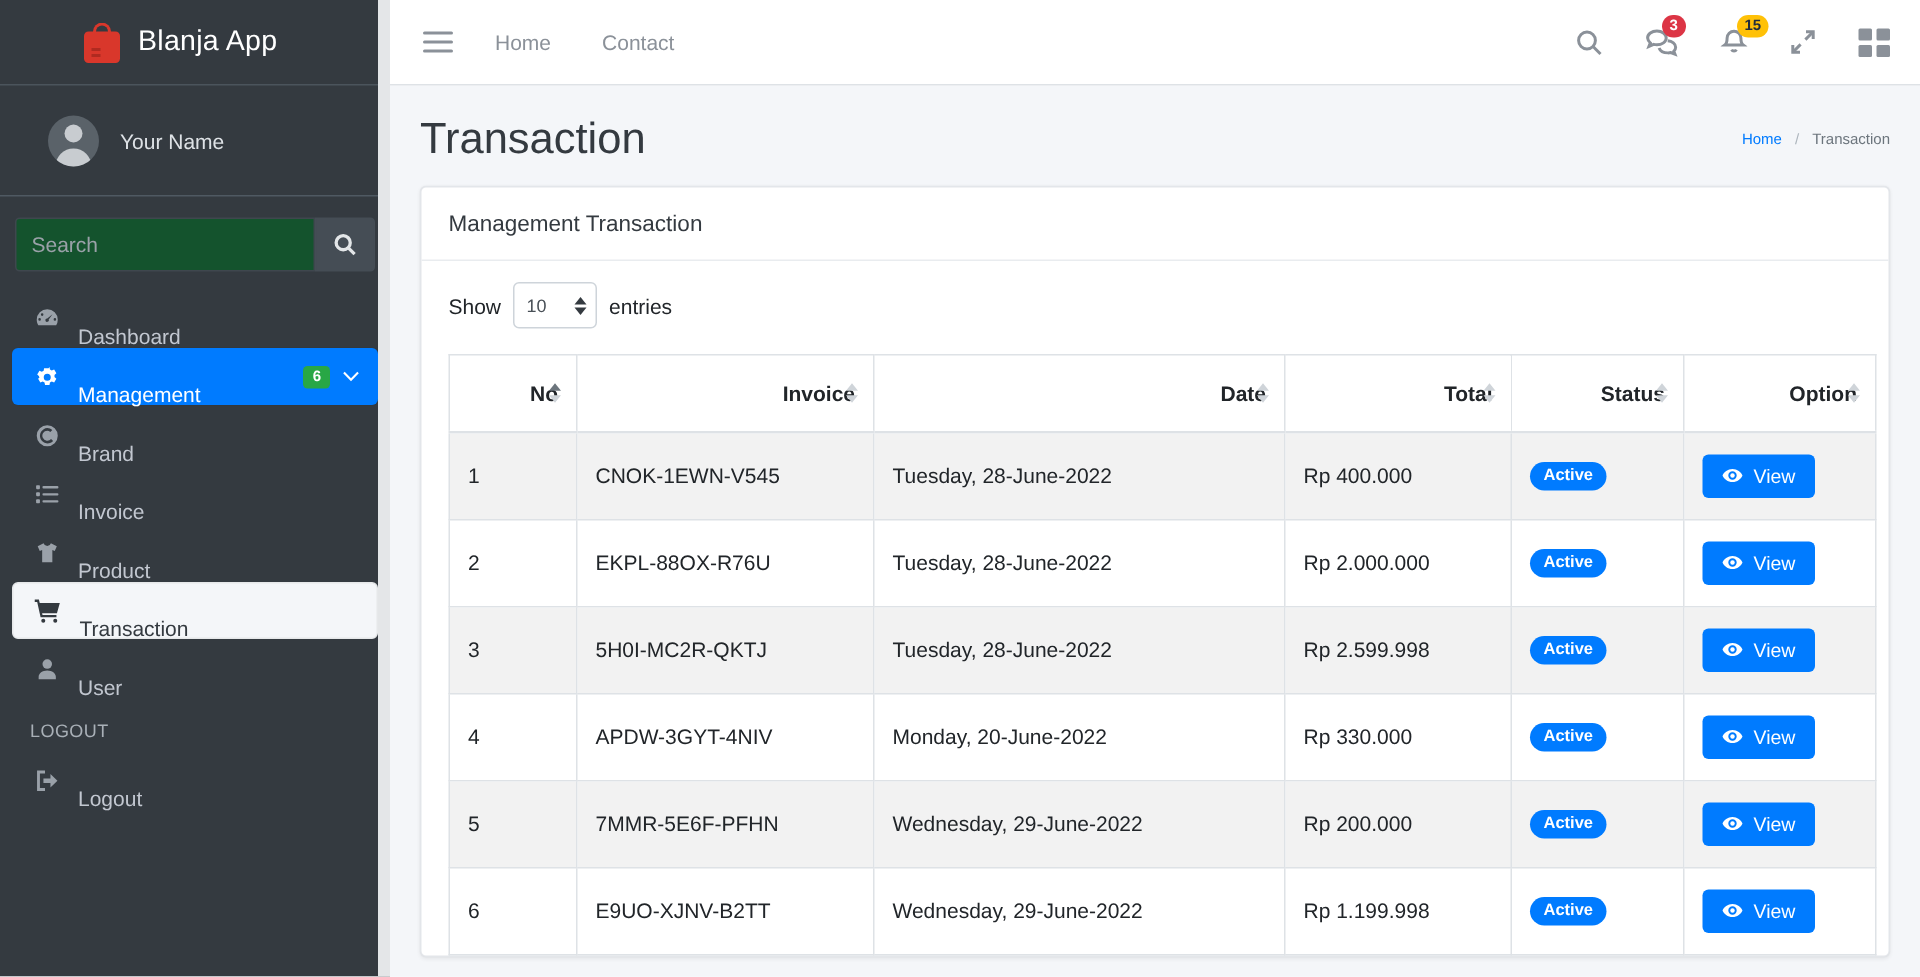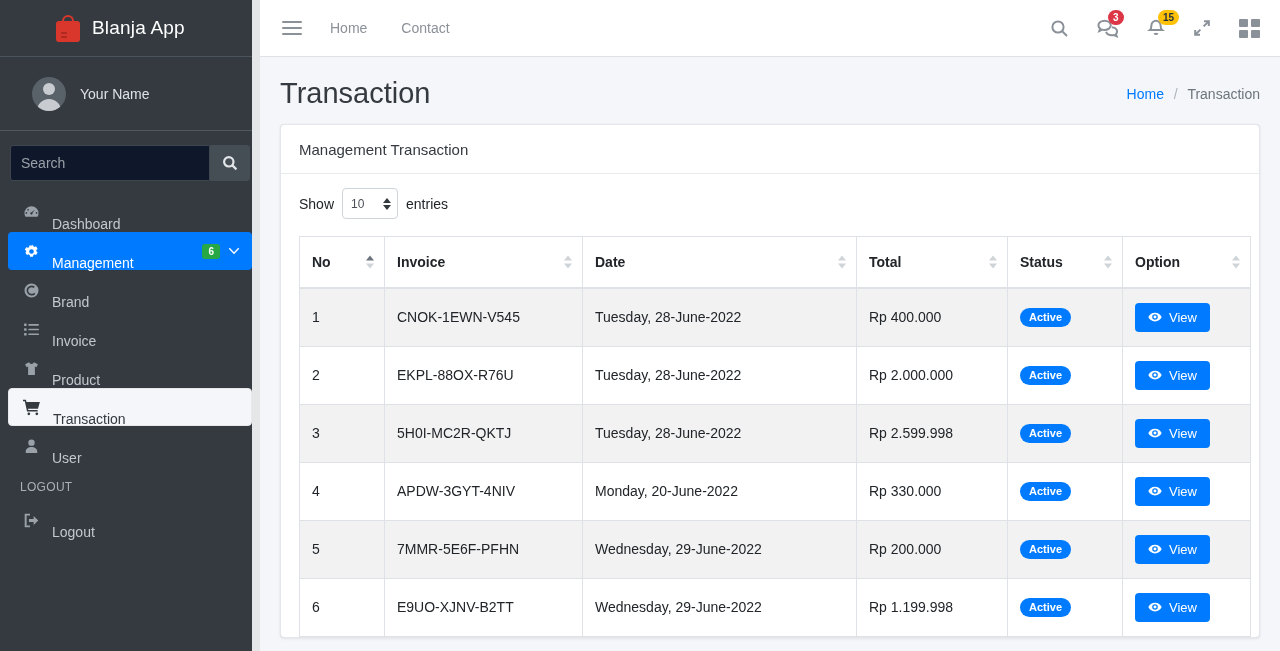--- a/index.html
+++ b/index.html
@@ -66,21 +66,21 @@
   }
   .avatar .body {
     position: absolute; bottom: -6px; left: 5px;
     width: 24px; height: 18px; border-radius: 12px 12px 0 0; background: #c8ccd0;
   }
   .user-name { font-size: 14px; color: #dee2e6; }
 
   .search-wrap { padding: 14px 10px 0 10px; display: flex; }
   .search-input {
     flex: 1; height: 36px;
-    background: #0f172a; border: 1px solid #3f474e;
+    background: #14532d; border: 1px solid #3f474e;
     color: #cdd2d7; font-size: 14px;
     padding: 0 10px; border-radius: 3px 0 0 3px;
     outline: none; font-family: inherit; min-width: 0;
   }
   .search-input::placeholder { color: #9aa1a8; }
   .search-btn {
     width: 40px; height: 36px;
     background: #454d55; border: 1px solid #454d55;
     border-radius: 0 3px 3px 0;
     display: flex; align-items: center; justify-content: center;
@@ -159,21 +159,21 @@
   .ibadge.red { background: #dc3545; }
   .ibadge.yellow { background: #ffc107; color: #1f2d3d; }
   .grid-icon { display: grid; grid-template-columns: 9px 9px; gap: 3px; }
   .grid-icon i { display: block; width: 9px; height: 8px; background: #8b9199; border-radius: 1px; }
 
   .content-header {
     padding: 20px 20px 14px 20px;
     display: flex; align-items: center;
   }
   .page-title { font-size: 29px; font-weight: 400; color: #343a40; }
-  .breadcrumb { margin-left: auto; font-size: 14px; color: #6c757d; }
+  .breadcrumb { margin-left: auto; font-size: 10px; color: #6c757d; }
   .breadcrumb a { color: #007bff; text-decoration: none; cursor: pointer; }
   .breadcrumb .sep { margin: 0 6px; color: #adb5bd; }
 
   .card {
     margin: 0 20px; background: #fff;
     border: 1px solid #e3e6ea;
     border-radius: 4px;
     box-shadow: 0 0 1px rgba(0,0,0,.08), 0 1px 3px rgba(0,0,0,.07);
   }
   .card-header {
@@ -212,21 +212,21 @@
     margin-left: 8px; height: 31px; width: 180px;
     border: 1px solid #ced4da; border-radius: 4px;
     padding: 0 8px; font-family: inherit; font-size: 14px; outline: none;
   }
 
   table { width: 100%; border-collapse: collapse; table-layout: fixed; }
   thead th {
     background: #fff;
     border: 1px solid #dee2e6;
     border-bottom-width: 2px;
-    text-align: left;
+    text-align: right;
     font-size: 14px; font-weight: bold; color: #212529;
     padding: 14px 12px;
     position: relative;
     cursor: pointer;
     height: 51px;
   }
   .th-arrows {
     position: absolute; right: 10px; top: 50%;
     transform: translateY(-50%);
     display: flex; flex-direction: column; gap: 3px;

